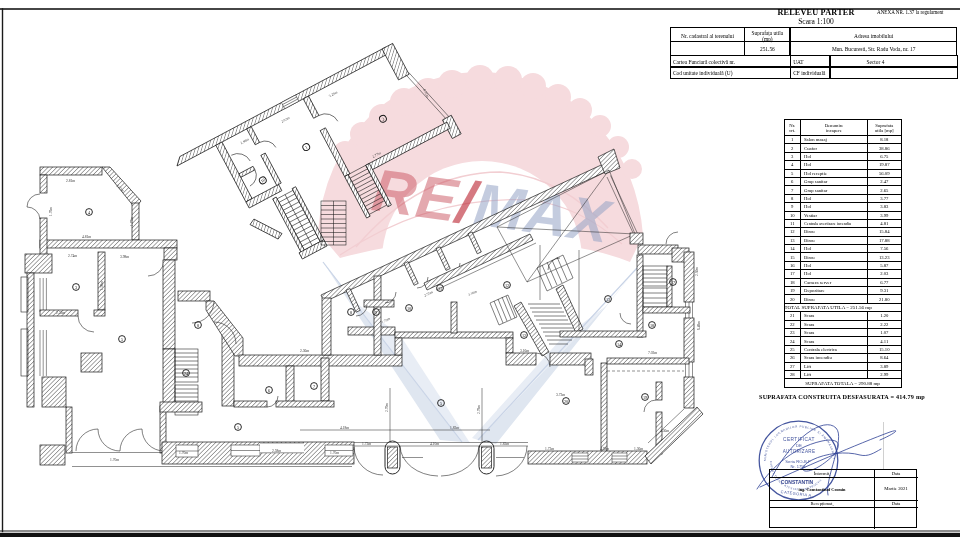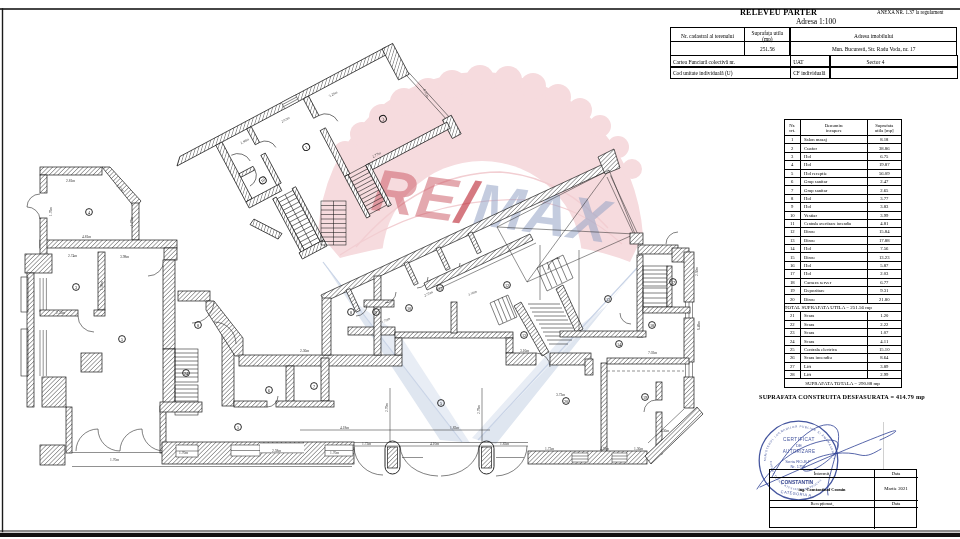--- a/index.html
+++ b/index.html
@@ -629,25 +629,25 @@
 <path d="M757,489 C768,472 790,448 822,441 C846,436 842,452 820,466 C802,477 796,468 812,460 C826,453 846,451 860,455 C868,457 874,453 881,449"></path>
 <path d="M772,477 C792,438 824,416 836,428 C846,438 824,480 828,495"></path>
 <path d="M760,487 C800,469 860,443 890,432 C902,428 894,434 880,440"></path>
 
 </g>
 </g>
 </svg>
 
 <div id="texts">
 
-<div class="abs" style="left:740px;top:7.5px;width:152px;text-align:left;font-weight:bold;font-size:8.2px;letter-spacing:0.2px;">RELEVEU PARTER</div>
+<div class="abs" style="left:740px;top:7.5px;width:152px;text-align:center;font-weight:bold;font-size:8.2px;letter-spacing:0.2px;">RELEVEU PARTER</div>
 
 <div class="abs" style="left:877px;top:9px;width:83px;font-size:5.1px;">ANEXA NR. 1.37 la regulament</div>
 
-<div class="abs" style="left:740px;top:17px;width:152px;text-align:center;font-size:7.5px;">Adresa 1:100</div>
+<div class="abs" style="left:740px;top:17px;width:152px;text-align:center;font-size:7.5px;">Scara 1:100</div>
 
 <div class="abs" style="left:670px;top:27px;width:287.5px;height:52px;">
 <div class="cell" style="left:0;top:0;width:75px;height:15.2px;">
           <div style="font-size:5.4px;text-align:center;margin-top:4.5px;">Nr. cadastral al terenului</div>
         </div>
 <div class="cell" style="left:74.4px;top:0;width:46px;height:15.2px;">
           <div style="font-size:5.4px;text-align:center;margin-top:1.5px;">Suprafața utila<br>(mp)</div>
         </div>
 <div class="cell" style="left:119.8px;top:0;width:167.7px;height:15.2px;">
           <div style="font-size:5.4px;text-align:center;margin-top:4.5px;">Adresa imobilului</div>

